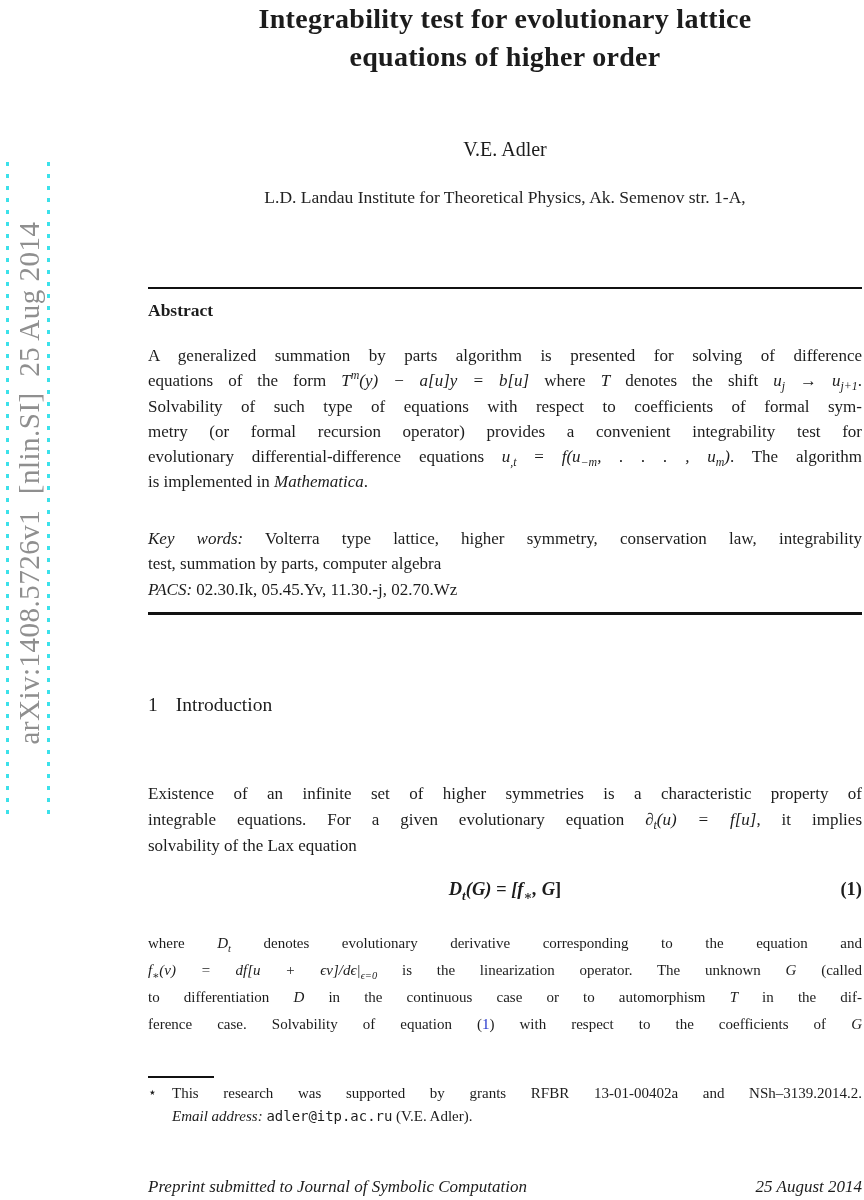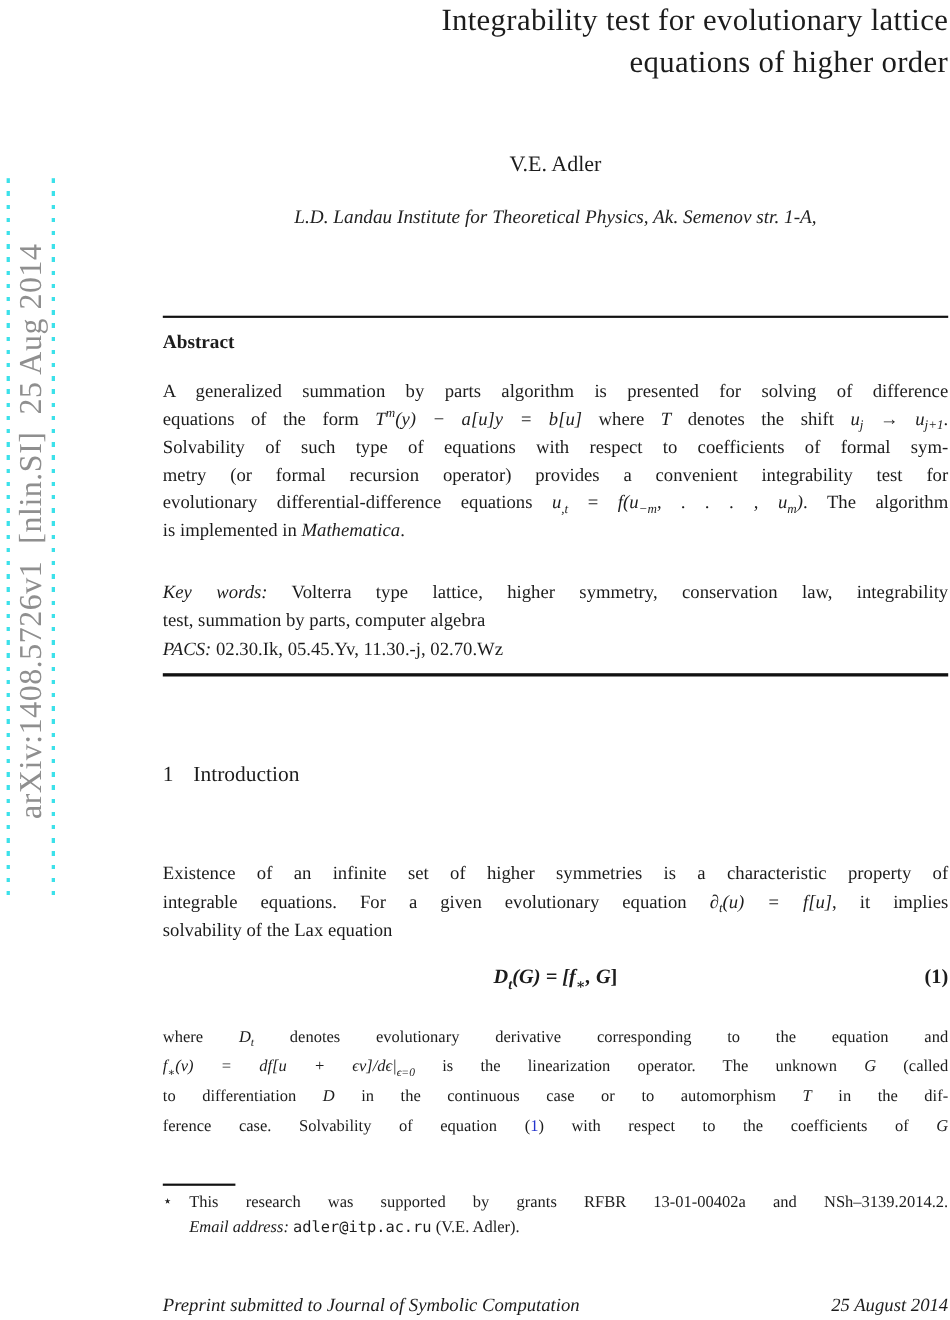--- a/index.html
+++ b/index.html
@@ -21,23 +21,23 @@
   }
   .wm-text{
     position:absolute;left:29px;top:483px;
     transform:translate(-50%,-50%) rotate(-90deg);
     white-space:pre;
     font-size:29px;
     letter-spacing:0.5px;
   }
 
   
-  .title{top:0;text-align:right;font-weight:normal;font-size:28px;line-height:38px;letter-spacing:0.3px;}
+  .title{top:0;text-align:center;font-weight:bold;font-size:28px;line-height:38px;letter-spacing:0.3px;}
   .author{top:138px;text-align:center;font-size:20px;}
-  .affil{top:184px;text-align:center;font-style:italic;font-size:17.5px;line-height:26px;color:#222;}
+  .affil{top:184px;text-align:center;font-size:17.5px;line-height:26px;color:#222;}
 
   
   .rule{background:#111;}
   .rule-abs-top{top:287px;height:2px;}
   .rule-abs-bottom{top:612px;height:3px;}
   .rule-footnote{top:1076px;width:66px;height:2px;}
 
   
   .abstract-head{top:300px;font-weight:bold;font-size:17.5px;}
   .abstract-body{top:343px;font-size:17px;line-height:25.3px;}

